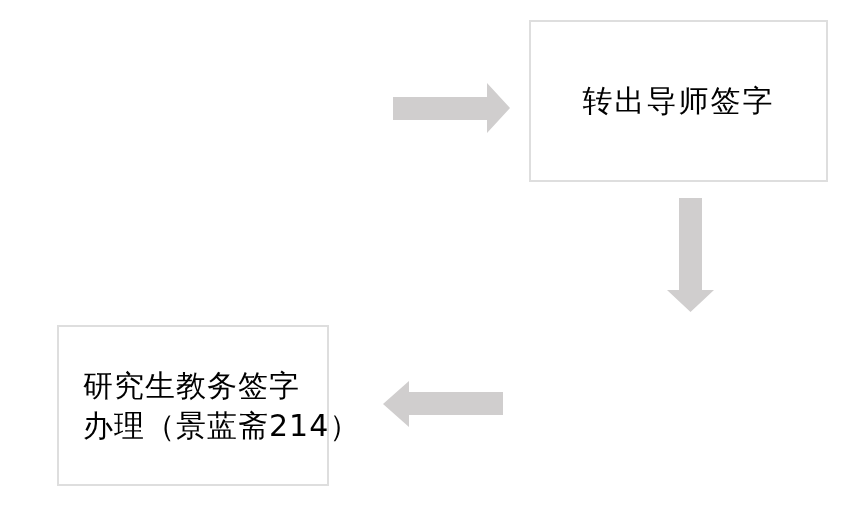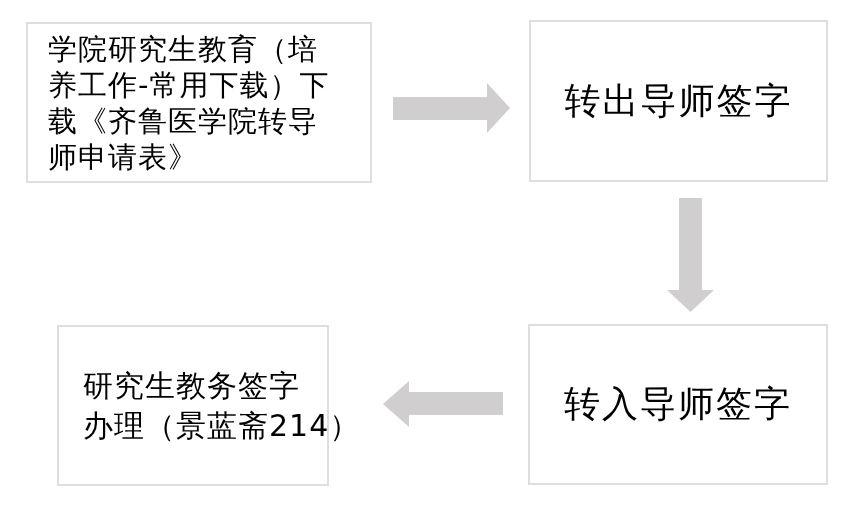--- a/index.html
+++ b/index.html
@@ -39,21 +39,21 @@
   }
   .node-tr {
     left: 529px; top: 20px; width: 299px; height: 162px;
     justify-content: center;
   }
   .node-br {
     left: 528px; top: 324px; width: 300px; height: 161px;
     justify-content: center;
   }
   .node-tr .node-text, .node-br .node-text {
-    font-size: 36px;
+    font-size: 30px;
     letter-spacing: 2px;
   }
   .node-bl {
     left: 57px; top: 325px; width: 272px; height: 161px;
     padding-left: 24px;
   }
   .node-bl .node-text {
     font-size: 30px;
     line-height: 40px;
     letter-spacing: 1px;
@@ -67,42 +67,33 @@
   }
   .arrow-right { left: 393px; top: 83px; }
   .arrow-down  { left: 667px; top: 198px; }
   .arrow-left  { left: 383px; top: 381px; }
 </style>
 </head>
 <body>
 
 <div class="canvas">
 
-  <div class="node node-tl">
-    <div class="node-text">学院研究生教育（培
-养工作-常用下载）下
-载《齐鲁医学院转导
-师申请表》</div>
-  </div>
 
   <svg class="arrow arrow-right" width="117" height="50" viewBox="0 0 117 50">
     <polygon points="0,14 94,14 94,0 117,25 94,50 94,37 0,37"></polygon>
   </svg>
 
   <div class="node node-tr">
     <div class="node-text">转出导师签字</div>
   </div>
 
   <svg class="arrow arrow-down" width="47" height="114" viewBox="0 0 47 114">
     <polygon points="12,0 35,0 35,92 47,92 23.5,114 0,92 12,92"></polygon>
   </svg>
 
-  <div class="node node-br">
-    <div class="node-text">转入导师签字</div>
-  </div>
 
   <svg class="arrow arrow-left" width="120" height="46" viewBox="0 0 120 46">
     <polygon points="0,23 26,0 26,11 120,11 120,34 26,34 26,46"></polygon>
   </svg>
 
   <div class="node node-bl">
     <div class="node-text">研究生教务签字
 办理（景蓝斋214）</div>
   </div>
 

